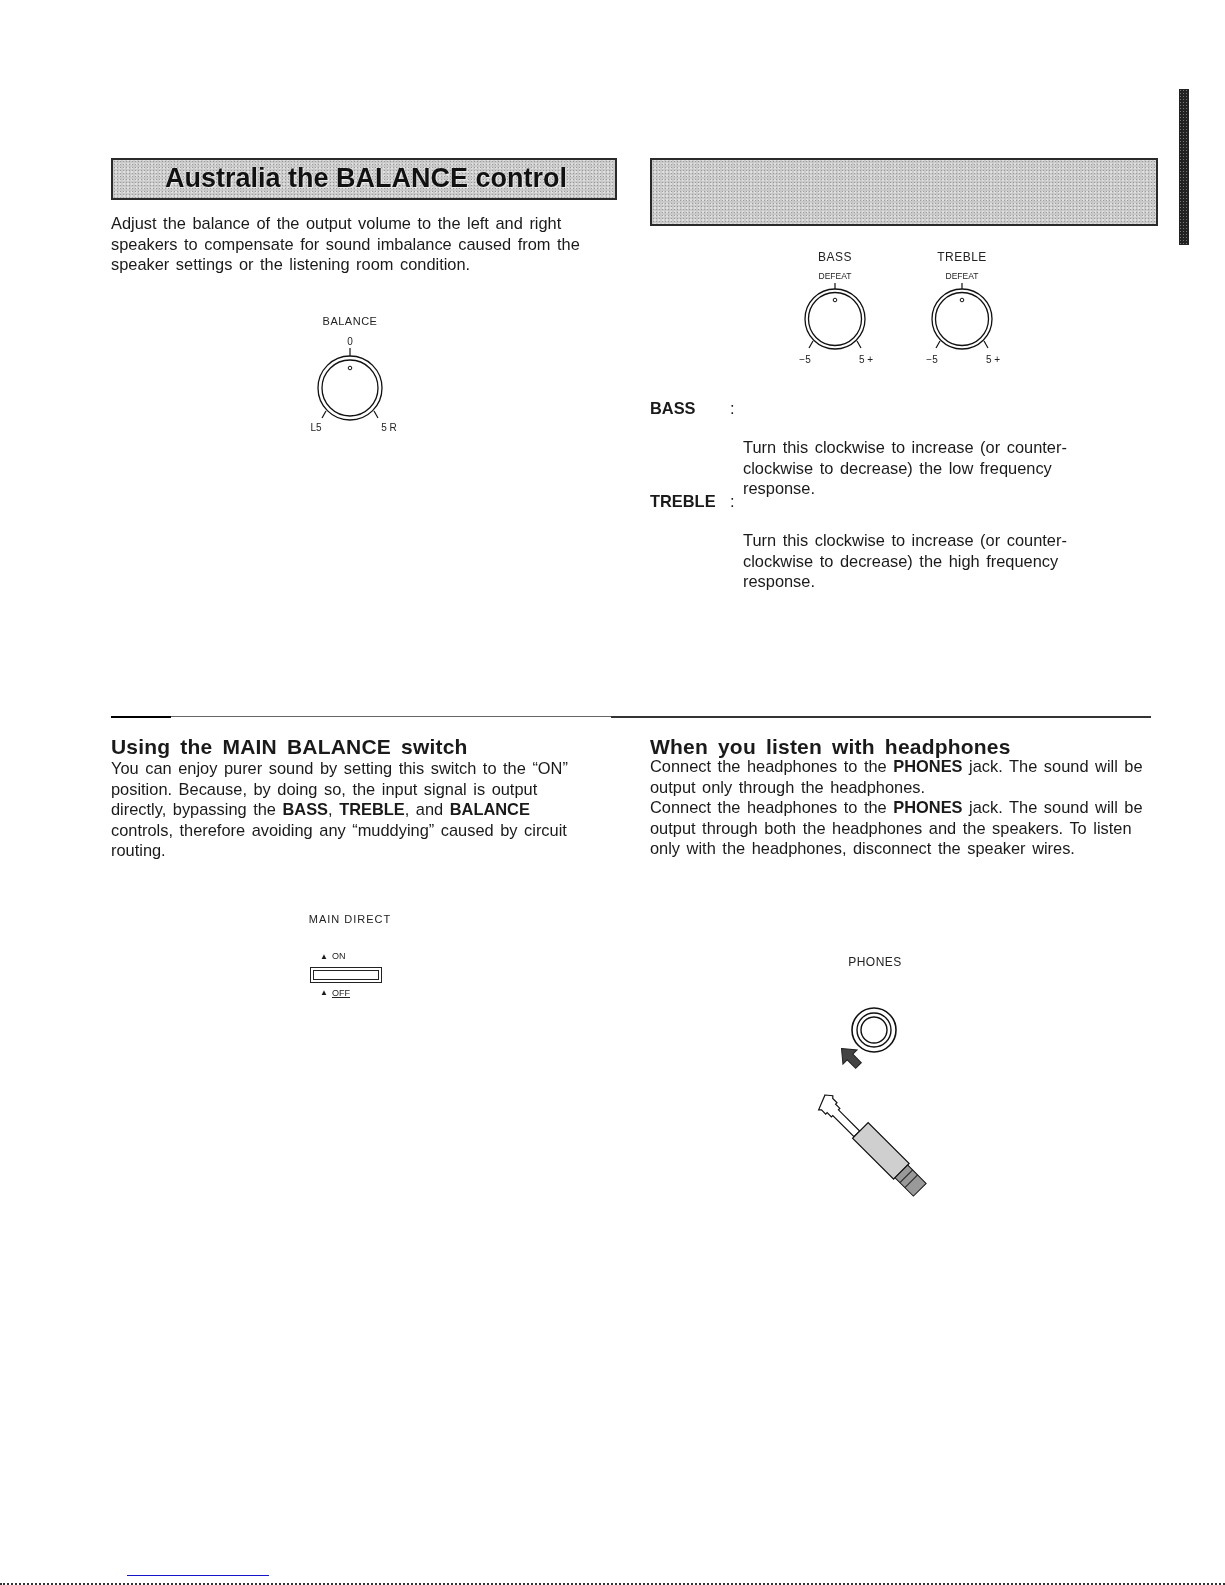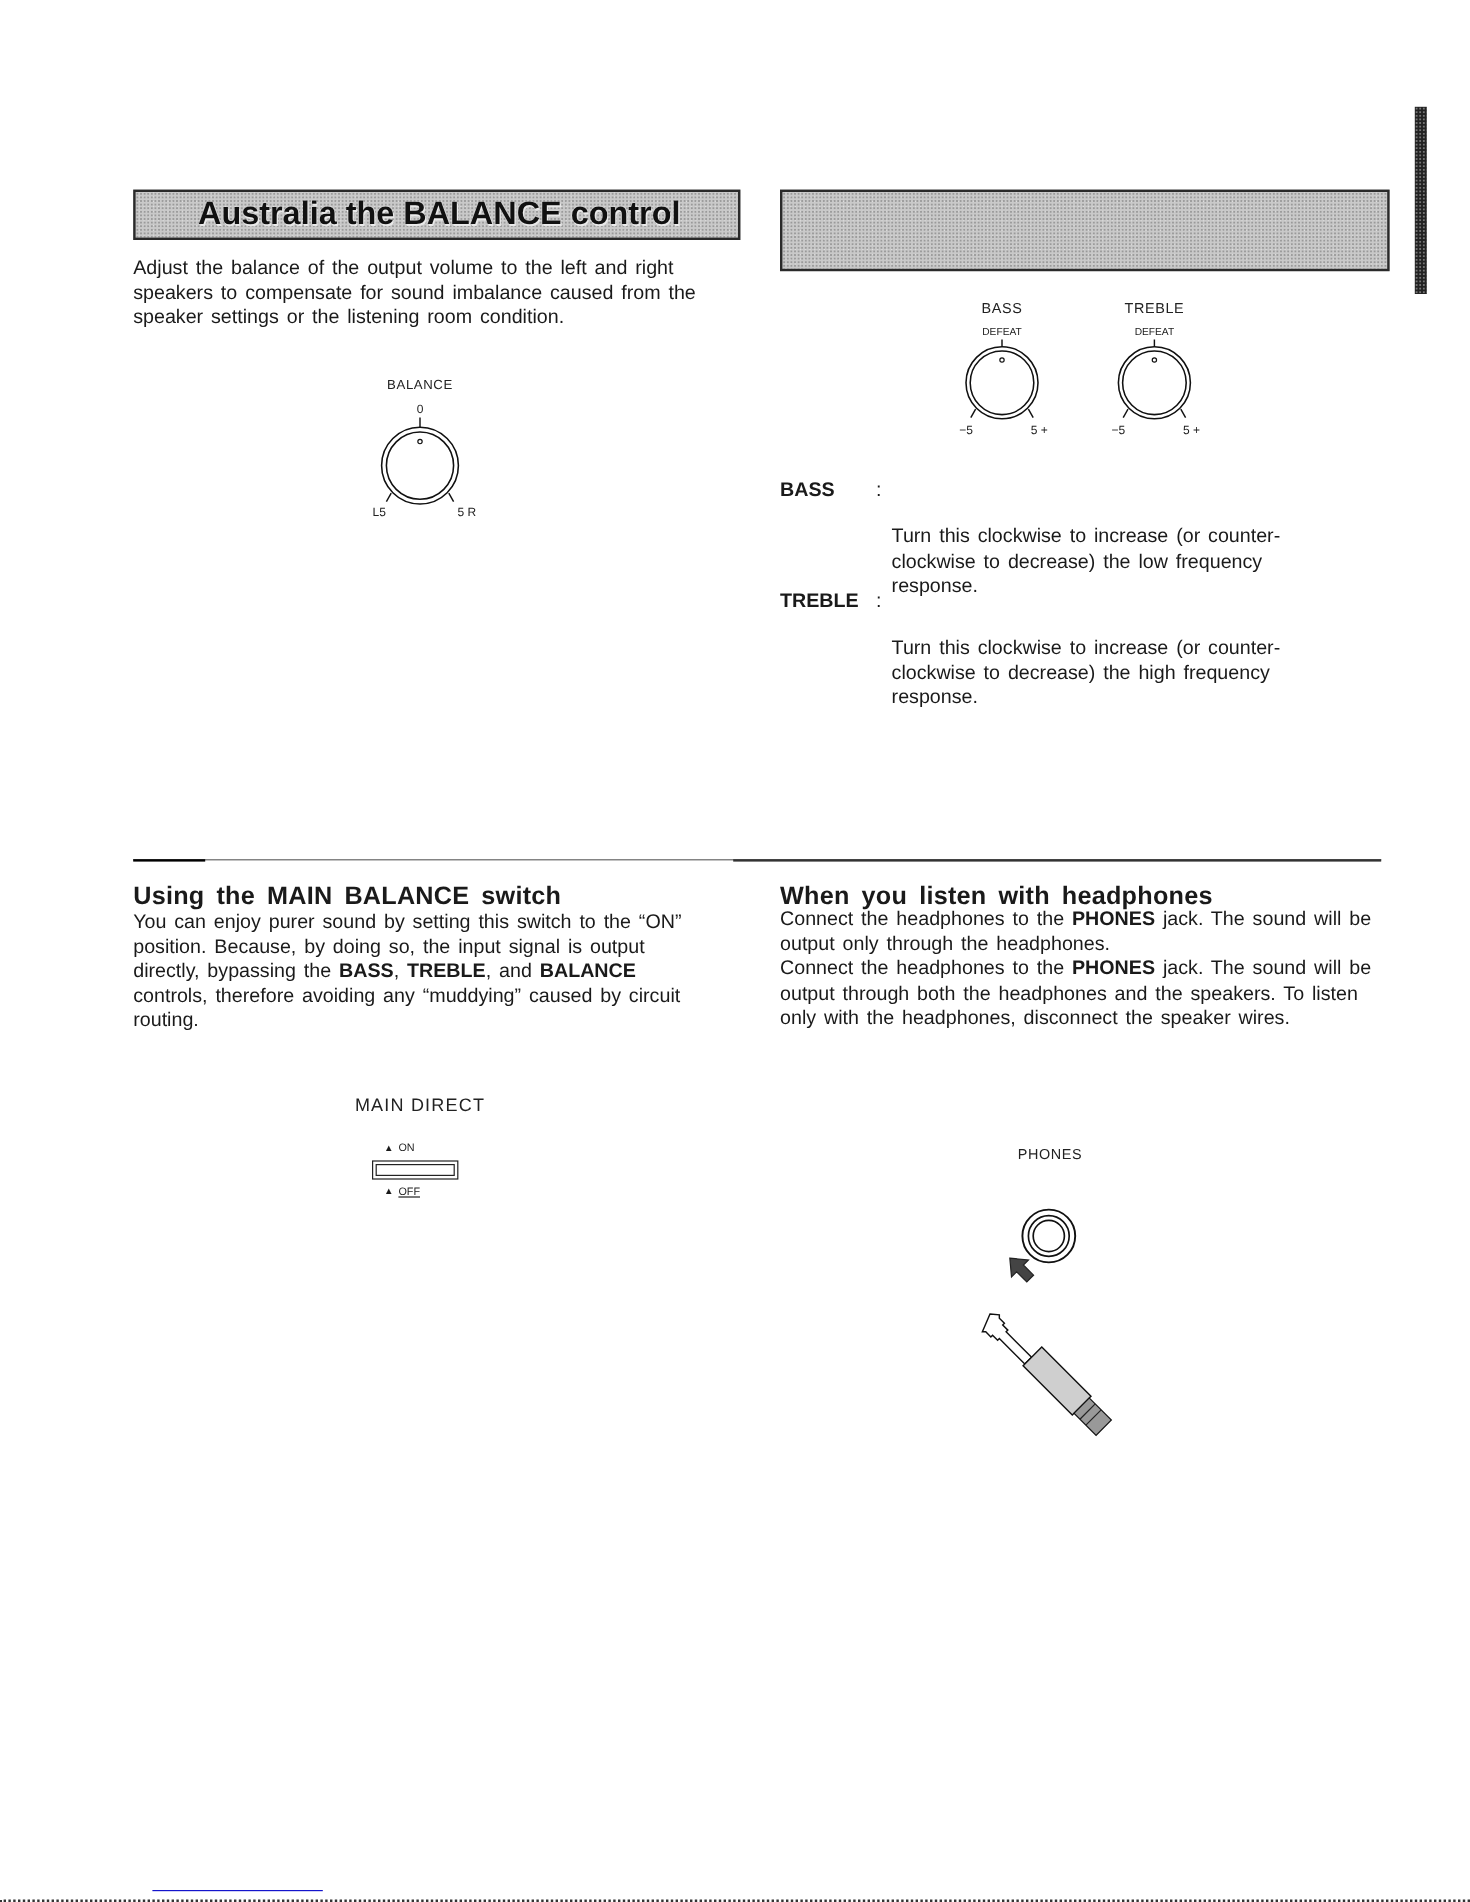--- a/index.html
+++ b/index.html
@@ -109,21 +109,21 @@
 </div>
 
 <div class="divider"></div>
 
 <div class="abs h2" style="left:111px; top:735px;">Using the MAIN BALANCE switch</div>
 <div class="abs body-text" style="left:111px; top:758px; width:480px;">
   <span>You can enjoy purer sound by setting this switch to the “ON” position. Because, by doing so, the input signal is output directly, bypassing the </span><b>BASS</b><span>, </span><b>TREBLE</b><span>, and </span><b>BALANCE</b><span> controls, therefore avoiding any “muddying” caused by circuit routing.</span>
 </div>
 
 <div class="abs" style="left:280px; top:910px; width:140px; height:95px;">
-  <div class="abs diag-label" style="left:0; top:3px; width:140px; font-size:15px; letter-spacing:1px;text-align:center;">MAIN DIRECT</div>
+  <div class="abs diag-label" style="left:0; top:3px; width:140px; font-size:11px; letter-spacing:1px;text-align:center;">MAIN DIRECT</div>
   <span class="abs" style="left:40px; top:42px; font-size:8px;">▲</span>
   <div class="abs tiny" style="left:52px; top:41px; width:20px; font-size:9px; text-align:left;">ON</div>
   <div class="abs" style="left:30px; top:57px; width:72px; height:16px; border:1px solid #222; box-sizing:border-box; padding:2px;">
     <div style="width:100%; height:100%; border:1px solid #222; box-sizing:border-box;"></div>
   </div>
   <span class="abs" style="left:40px; top:78px; font-size:8px;">▲</span>
   <div class="abs tiny" style="left:52px; top:78px; width:22px; font-size:9px; text-align:left;text-decoration:underline;">OFF</div>
 </div>
 
 <div class="abs h2" style="left:650px; top:735px;">When you listen with headphones</div>

